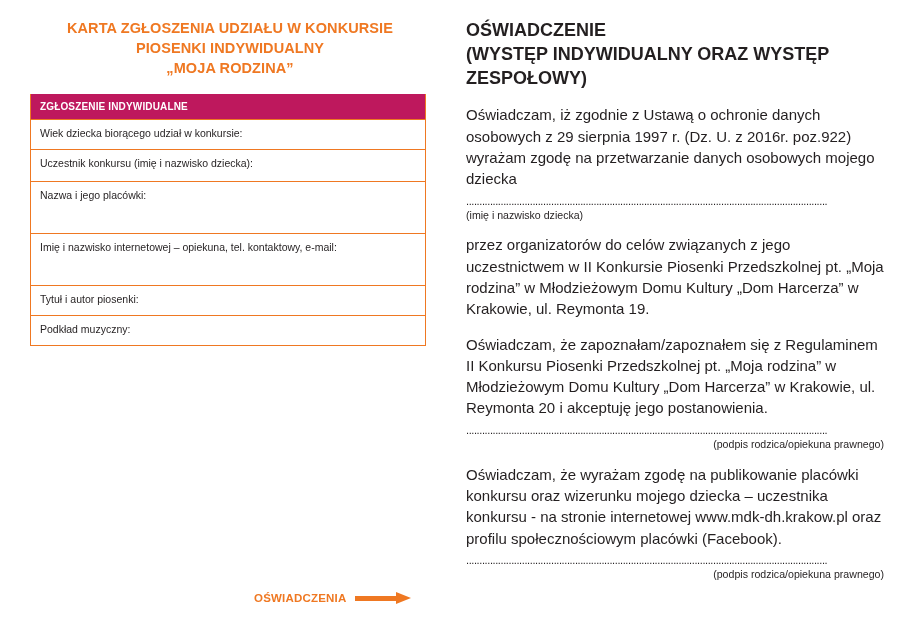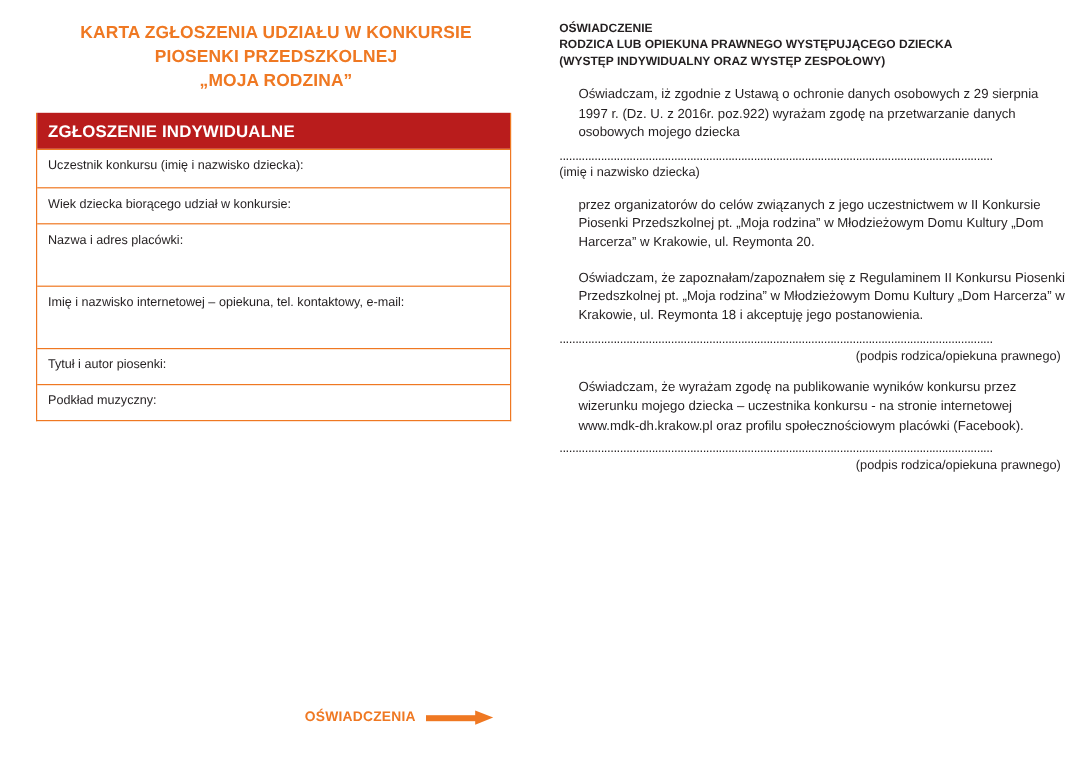--- a/index.html
+++ b/index.html
@@ -43,24 +43,24 @@
   }
 
   .form-box {
     margin-top: 16px;
     border: 1.6px solid #ef7822;
     border-top: none;
     width: 396px;
     box-sizing: border-box;
   }
   .form-head {
-    background: #b91c1c;
+    background: #be185d;
     color: #ffffff;
     font-weight: bold;
-    font-size: 14px;
+    font-size: 10px;
     padding: 7px 9px 7px 9px;
     letter-spacing: .15px;
     box-sizing: border-box;
   }
   .form-row {
     border-top: 1.6px solid #ef7822;
     box-sizing: border-box;
     padding: 6px 9px 0 9px;
     font-size: 10.5px;
     line-height: 1.35;
@@ -75,29 +75,29 @@
 
   
   .right-col {
     position: absolute;
     left: 466px;
     top: 18px;
     width: 424px;
   }
   .decl-title {
     font-weight: bold;
-    font-size: 10px;
+    font-size: 18px;
     line-height: 1.34;
     margin: 0;
   }
   .decl-title span { display: block; }
   .decl-p {
-    font-size: 11px;
+    font-size: 15px;
     line-height: 1.42;
-    margin: 14px 0 0 16px;
+    margin: 14px 0 0 0;
   }
   .decl-p.tight { margin-top: 12px; }
   .dots {
     font-size: 11px;
     line-height: 1.1;
     letter-spacing: -0.4px;
     color: #231f20;
     margin: 5px 0 0 0;
     white-space: nowrap;
     overflow: hidden;
@@ -155,69 +155,68 @@
 </style>
 </head>
 <body>
 
 <div class="page">
 
   <div class="left-col">
 
     <div class="form-title">
       <span>KARTA ZGŁOSZENIA UDZIAŁU W KONKURSIE</span>
-      <span>PIOSENKI PRZEDSZKOLNEJ</span>
+      <span>PIOSENKI INDYWIDUALNY</span>
       <span>„MOJA RODZINA”</span>
     </div>
 
     <div class="form-box">
       <div class="form-head">ZGŁOSZENIE INDYWIDUALNE</div>
 
+      <div class="form-row h-mid">
+        <span>Wiek dziecka biorącego udział w konkursie:</span>
+      </div>
       <div class="form-row h-small">
         <span>Uczestnik konkursu (imię i nazwisko dziecka):</span>
       </div>
-      <div class="form-row h-mid">
-        <span>Wiek dziecka biorącego udział w konkursie:</span>
-      </div>
       <div class="form-row h-tall">
-        <span>Nazwa i adres placówki:</span>
+        <span>Nazwa i jego placówki:</span>
       </div>
       <div class="form-row h-tall">
         <span>Imię i nazwisko internetowej – opiekuna, tel. kontaktowy, e-mail:</span>
       </div>
       <div class="form-row h-mid">
         <span>Tytuł i autor piosenki:</span>
       </div>
       <div class="form-row h-mid">
         <span>Podkład muzyczny:</span>
       </div>
     </div>
   </div>
 
   <div class="right-col">
 
     <div class="decl-title">
       <span>OŚWIADCZENIE</span>
-      <span>RODZICA LUB OPIEKUNA PRAWNEGO WYSTĘPUJĄCEGO DZIECKA</span>
       <span>(WYSTĘP INDYWIDUALNY ORAZ WYSTĘP ZESPOŁOWY)</span>
     </div>
 
     <p class="decl-p">Oświadczam, iż zgodnie z Ustawą o ochronie danych osobowych z 29 sierpnia 1997 r. (Dz. U. z 2016r. poz.922) wyrażam zgodę na przetwarzanie danych osobowych mojego dziecka</p>
 
     <div class="dots">........................................................................................................................................</div>
     <div class="caption">(imię i nazwisko dziecka)</div>
 
-    <p class="decl-p tight">przez organizatorów do celów związanych z jego uczestnictwem w II Konkursie Piosenki Przedszkolnej pt. „Moja rodzina” w Młodzieżowym Domu Kultury „Dom Harcerza” w Krakowie, ul. Reymonta 20.</p>
-
-    <p class="decl-p">Oświadczam, że zapoznałam/zapoznałem się z Regulaminem II Konkursu Piosenki Przedszkolnej pt. „Moja rodzina” w Młodzieżowym Domu Kultury „Dom Harcerza” w Krakowie, ul. Reymonta 18 i akceptuję jego postanowienia.</p>
+    <p class="decl-p tight">przez organizatorów do celów związanych z jego uczestnictwem w II Konkursie Piosenki Przedszkolnej pt. „Moja rodzina” w Młodzieżowym Domu Kultury „Dom Harcerza” w Krakowie, ul. Reymonta 19.</p>
+
+    <p class="decl-p">Oświadczam, że zapoznałam/zapoznałem się z Regulaminem II Konkursu Piosenki Przedszkolnej pt. „Moja rodzina” w Młodzieżowym Domu Kultury „Dom Harcerza” w Krakowie, ul. Reymonta 20 i akceptuję jego postanowienia.</p>
 
     <div class="dots">........................................................................................................................................</div>
     <div class="caption right">(podpis rodzica/opiekuna prawnego)</div>
 
-    <p class="decl-p tight">Oświadczam, że wyrażam zgodę na publikowanie wyników konkursu przez wizerunku mojego dziecka – uczestnika konkursu - na stronie internetowej www.mdk-dh.krakow.pl oraz profilu społecznościowym placówki (Facebook).</p>
+    <p class="decl-p tight">Oświadczam, że wyrażam zgodę na publikowanie placówki konkursu oraz wizerunku mojego dziecka – uczestnika konkursu - na stronie internetowej www.mdk-dh.krakow.pl oraz profilu społecznościowym placówki (Facebook).</p>
 
     <div class="dots">........................................................................................................................................</div>
     <div class="caption right">(podpis rodzica/opiekuna prawnego)</div>
   </div>
 
   <div class="footer">
     <span class="footer-label">OŚWIADCZENIA</span>
     <span class="arrow">
       <span class="shaft"></span>
       <span class="head"></span>

